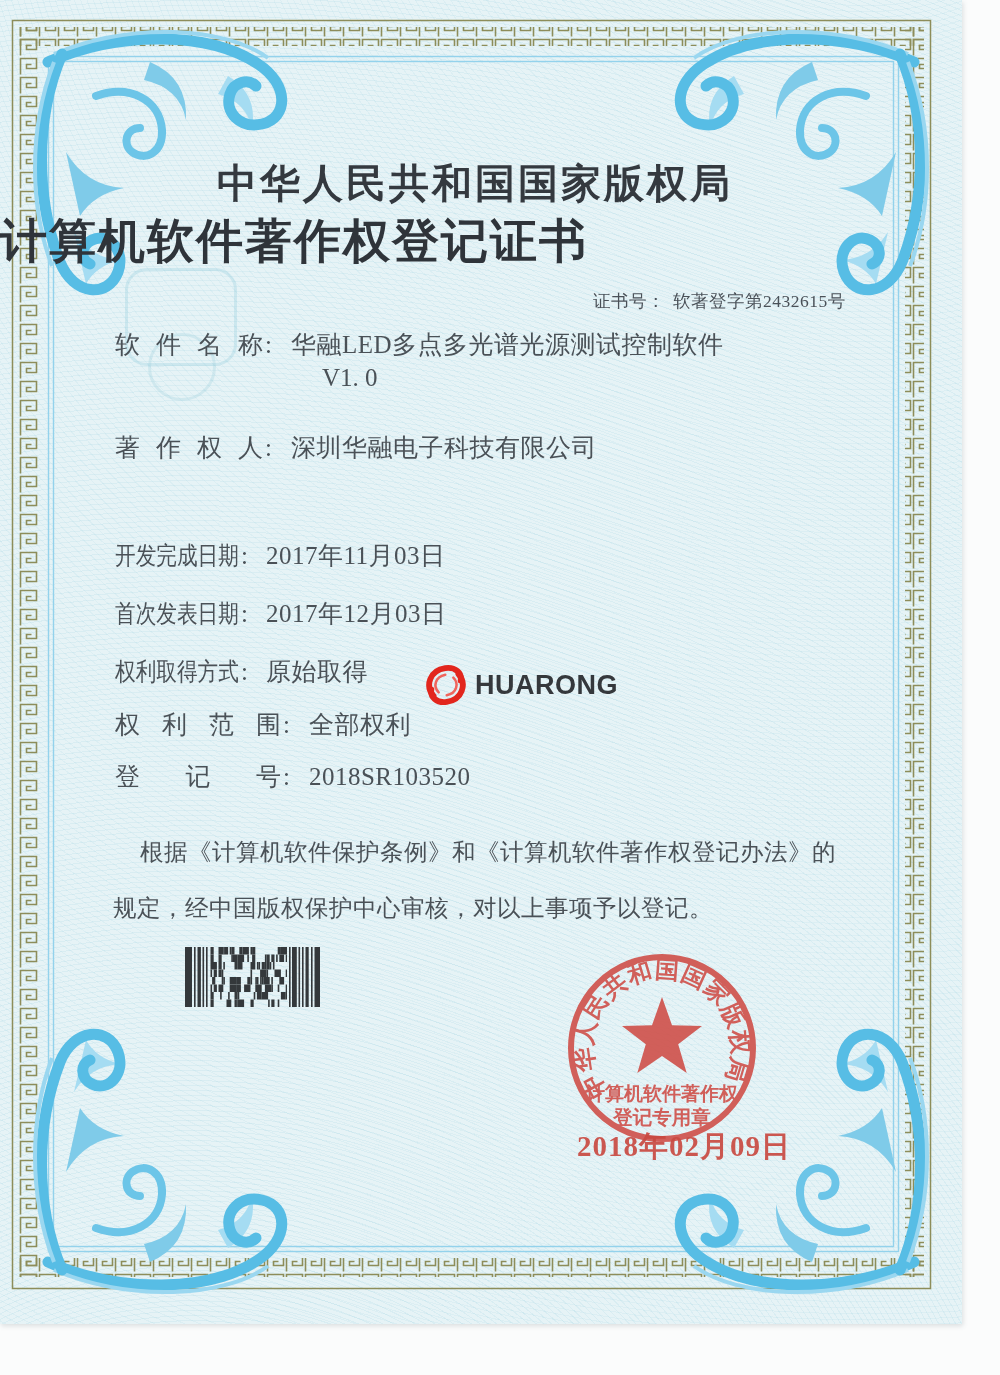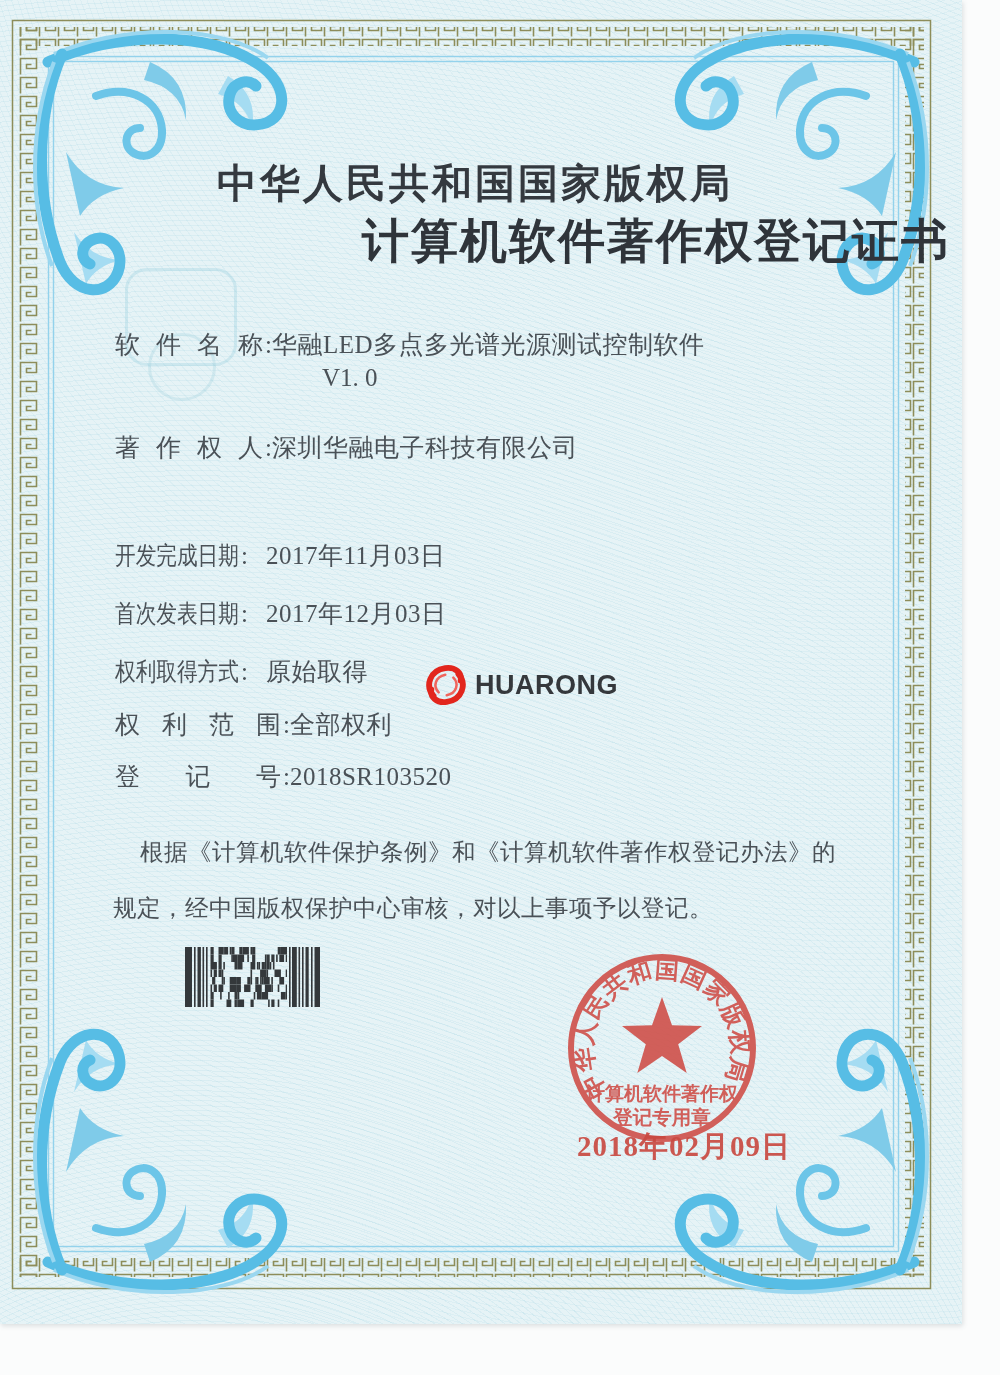--- a/index.html
+++ b/index.html
@@ -14,34 +14,34 @@
     background-image:
       repeating-radial-gradient(circle at 20% 130%, rgba(125,195,215,.13) 0 1px, transparent 1px 5px),
       repeating-radial-gradient(circle at 90% -20%, rgba(125,195,215,.10) 0 1px, transparent 1px 6px);
     box-shadow:1px 2px 5px rgba(70,90,95,.18);
     overflow:hidden;
   }
   .deco-svg{position:absolute;left:0;top:0;}
 
   .title1{position:absolute;top:156px;left:0;width:950px;text-align:center;
     font-size:40px;font-weight:bold;letter-spacing:3px;color:#34393f;white-space:nowrap;}
-  .title2{position:absolute;top:210px;left:0;width:950px;text-align:right;
+  .title2{position:absolute;top:210px;left:0;width:950px;text-align:left;
     font-size:47px;font-weight:bold;letter-spacing:2px;color:#2f343a;white-space:nowrap;}
   .certno{position:absolute;left:593px;top:289px;font-size:17.5px;color:#4a5158;
     letter-spacing:.5px;white-space:nowrap;}
   .certno .cv{margin-left:8px;}
 
   .row{position:absolute;left:115px;font-size:25px;color:#4a5157;white-space:nowrap;line-height:1.15;}
   .lbl{display:inline-block;text-align:justify;text-align-last:justify;vertical-align:top;overflow:hidden;}
   .w4{width:148px;}
   .w6{width:124px;}
   .w4w{width:166px;}
   .cond{display:inline-block;transform:scaleX(.825);transform-origin:0 50%;white-space:nowrap;text-align-last:auto;}
   .colon{margin-left:2px;}
-  .val{letter-spacing:.5px;}
+  .val{margin-left:19px;letter-spacing:.5px;}
   .val6{margin-left:18px;letter-spacing:.5px;}
   .version{position:absolute;left:290px;top:364px;font-size:25px;color:#4a5157;margin-left:32px;}
 
   .statement{position:absolute;left:113px;top:824px;width:784px;font-size:23.5px;
     line-height:56px;color:#4a5157;letter-spacing:.5px;}
   .st1{display:block;text-indent:27px;white-space:nowrap;}
   .st2{display:block;white-space:nowrap;}
 
   .logo{position:absolute;left:424px;top:663px;display:flex;align-items:center;gap:7px;}
   .logo-text{font-family:"Liberation Sans","DejaVu Sans",sans-serif;font-weight:bold;
@@ -102,20 +102,23 @@
     <use href="#flo" transform="translate(962,1324) scale(-1,-1)"></use>
   </svg>
 
   <div class="watermark">
     <div class="wm-circle"></div>
   </div>
 
   <div class="title1">中华人民共和国国家版权局</div>
   <div class="title2">计算机软件著作权登记证书</div>
 
+  <div class="certno">
+    <span>证书号：</span><span class="cv">软著登字第2432615号</span>
+  </div>
 
   <div class="row" style="top:331px">
     <span class="lbl w4">软件名称</span><span class="colon">:</span><span class="val">华融LED多点多光谱光源测试控制软件</span>
   </div>
   <div class="version">V1. 0</div>
 
   <div class="row" style="top:434px">
     <span class="lbl w4">著作权人</span><span class="colon">:</span><span class="val">深圳华融电子科技有限公司</span>
   </div>
 

